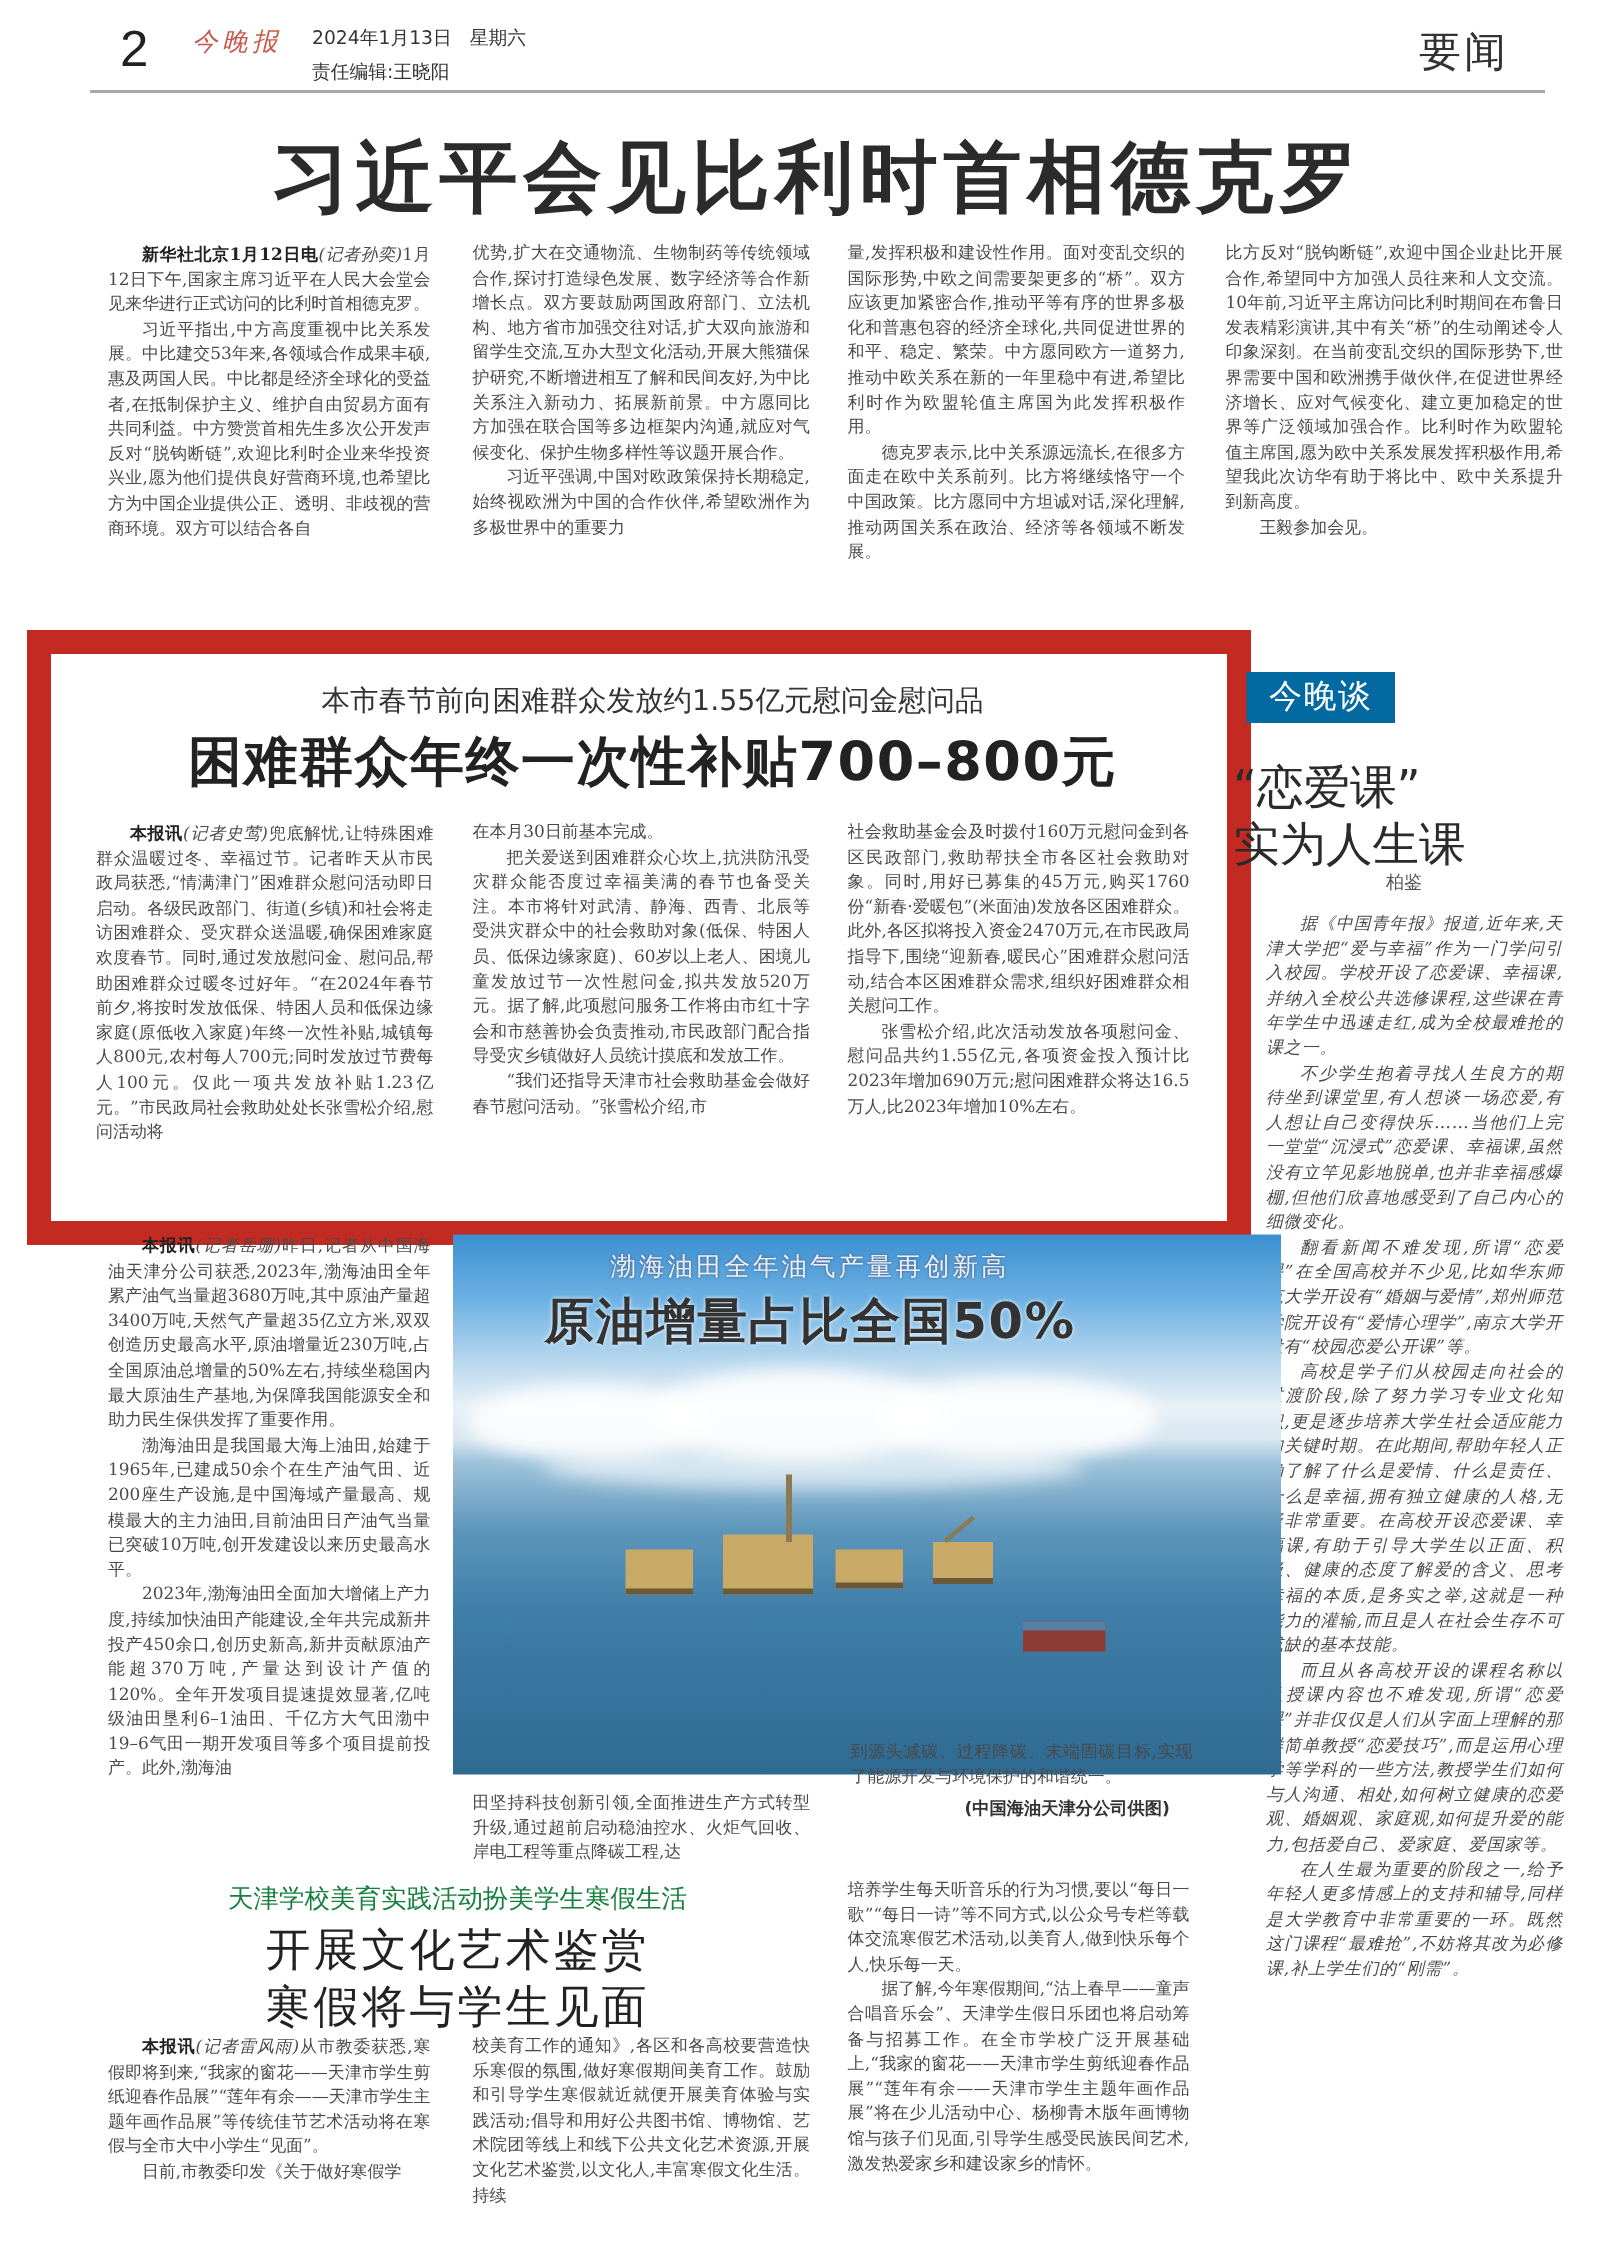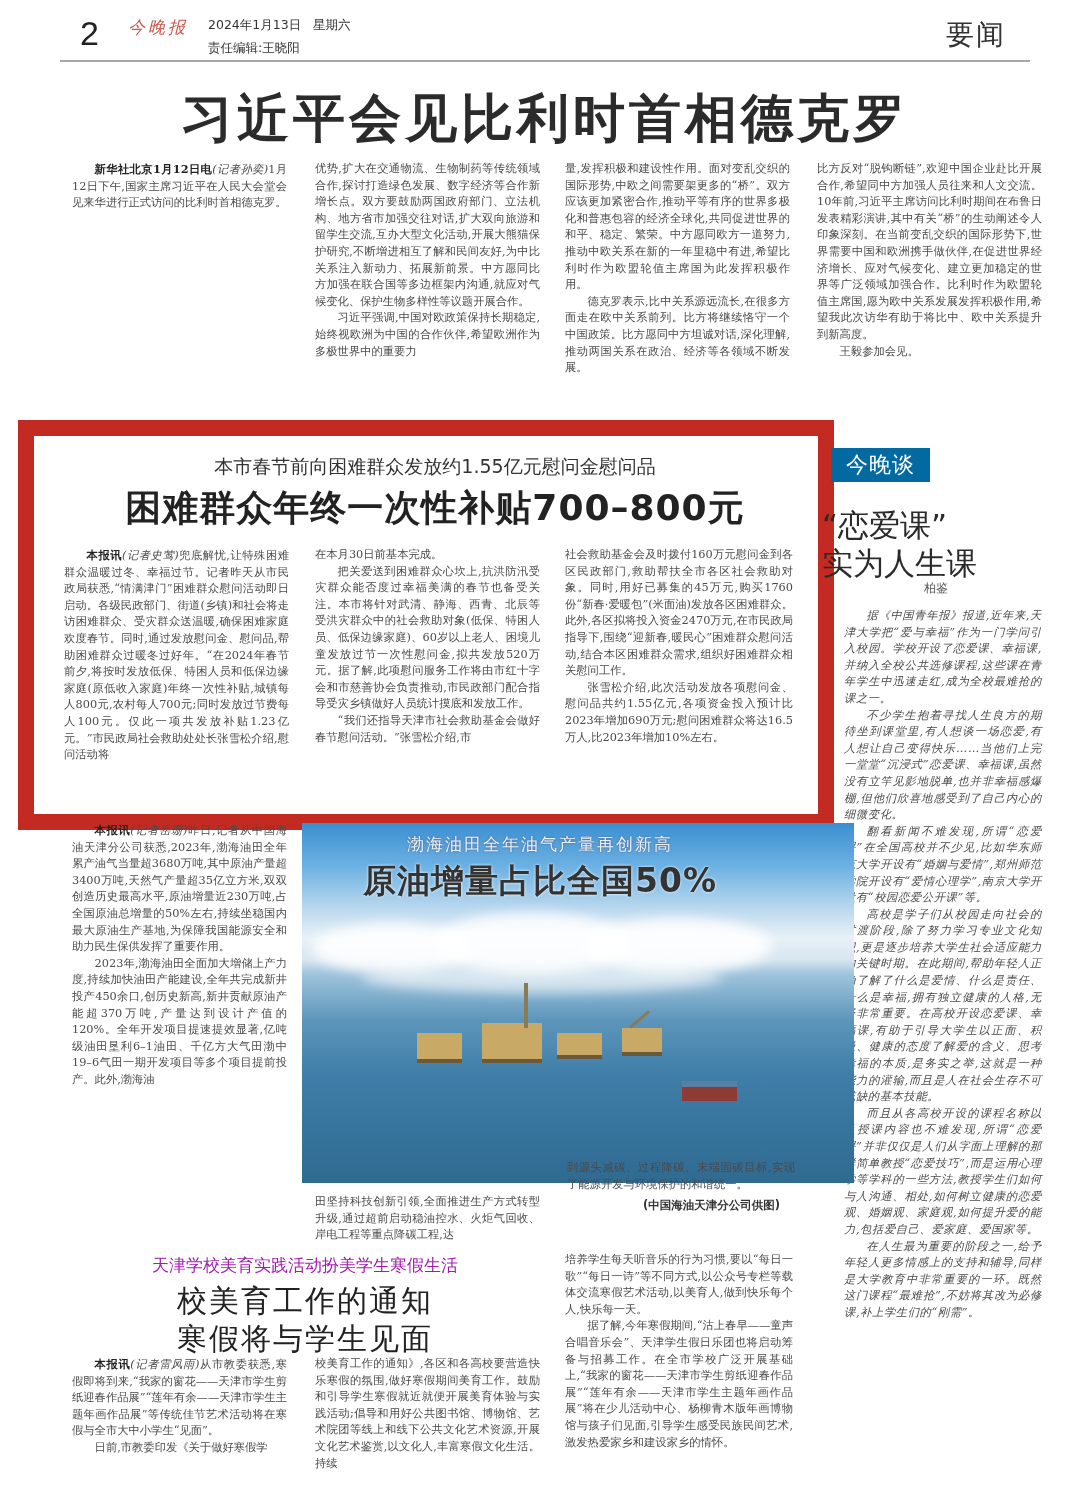--- a/index.html
+++ b/index.html
@@ -32,39 +32,40 @@
   .photo { left: 302px; top: 823px; width: 552px; height: 360px; overflow: hidden;
            background: linear-gradient(to bottom, #3b8fd0 0%, #6cb1e3 12%, #bcd9ee 24%, #e8f1f7 32%, #d7e6f0 38%, #9fc4dc 42%, #5c95ba 55%, #3f7ea8 70%, #2f6a91 100%); }
   .cloud { position: absolute; background: rgba(255,255,255,0.85); border-radius: 50%; filter: blur(6px); }
   .photo-sub { left: 0; top: 10px; width: 476px; text-align: center; font-size: 17px; color: #eaf2fa; letter-spacing: 2px; text-shadow: 0 0 2px #557; }
   .photo-title { left: 0; top: 36px; width: 476px; text-align: center; font-size: 33px; color: #333; font-weight: bold; letter-spacing: 1px; text-shadow: 0 0 3px #fff; }
   .platform { position: absolute; background: #c9a966; border-bottom: 4px solid #6b5a3a; }
   .ship { position: absolute; background: #8e3b35; border-top: 6px solid #5a7fa3; }
 
   .credit { left: 555px; top: 1198px; width: 225px; text-align: right; font-size: 11.5px; font-weight: bold; color: #333; }
 
-  .sch-sub { left: 60px; top: 1254px; width: 490px; text-align: center; font-size: 17px; color: #a21caf; }
+  .sch-sub { left: 60px; top: 1254px; width: 490px; text-align: center; font-size: 17px; color: #15803d; }
   .sch-title { left: 60px; top: 1282px; width: 490px; text-align: center; font-size: 30px; line-height: 38px; color: #222; letter-spacing: 2px; }
 </style>
 </head>
 <body>
 
 <div class="abs pagenum">2</div>
 <div class="abs logo">今晚报</div>
 <div class="abs dateline">
   <span>2024年1月13日</span>&nbsp;&nbsp;&nbsp;<span>星期六</span>
 </div>
 <div class="abs editor">责任编辑:王晓阳</div>
 <div class="abs section">要闻</div>
 <div class="abs hr-top"></div>
 
 <div class="abs headline">习近平会见比利时首相德克罗</div>
 
 <div class="col" style="left:60px; top:161px; width:215px;">
   <p class="noind"><span class="lead" style="margin-left:2em">新华社北京1月12日电</span><span class="reporter">(记者孙奕)</span><span>1月12日下午,国家主席习近平在人民大会堂会见来华进行正式访问的比利时首相德克罗。</span></p>
+  <p>习近平指出,中方高度重视中比关系发展。中比建交53年来,各领域合作成果丰硕,惠及两国人民。中比都是经济全球化的受益者,在抵制保护主义、维护自由贸易方面有共同利益。中方赞赏首相先生多次公开发声反对“脱钩断链”,欢迎比利时企业来华投资兴业,愿为他们提供良好营商环境,也希望比方为中国企业提供公正、透明、非歧视的营商环境。双方可以结合各自</p>
 </div>
 <div class="col" style="left:303px; top:161px; width:225px;">
   <p class="noind">优势,扩大在交通物流、生物制药等传统领域合作,探讨打造绿色发展、数字经济等合作新增长点。双方要鼓励两国政府部门、立法机构、地方省市加强交往对话,扩大双向旅游和留学生交流,互办大型文化活动,开展大熊猫保护研究,不断增进相互了解和民间友好,为中比关系注入新动力、拓展新前景。中方愿同比方加强在联合国等多边框架内沟通,就应对气候变化、保护生物多样性等议题开展合作。</p>
   <p>习近平强调,中国对欧政策保持长期稳定,始终视欧洲为中国的合作伙伴,希望欧洲作为多极世界中的重要力</p>
 </div>
 <div class="col" style="left:553px; top:161px; width:225px;">
   <p class="noind">量,发挥积极和建设性作用。面对变乱交织的国际形势,中欧之间需要架更多的“桥”。双方应该更加紧密合作,推动平等有序的世界多极化和普惠包容的经济全球化,共同促进世界的和平、稳定、繁荣。中方愿同欧方一道努力,推动中欧关系在新的一年里稳中有进,希望比利时作为欧盟轮值主席国为此发挥积极作用。</p>
   <p>德克罗表示,比中关系源远流长,在很多方面走在欧中关系前列。比方将继续恪守一个中国政策。比方愿同中方坦诚对话,深化理解,推动两国关系在政治、经济等各领域不断发展。</p>
 </div>
 <div class="col" style="left:805px; top:161px; width:225px;">
@@ -99,20 +100,21 @@
   <p>据《中国青年报》报道,近年来,天津大学把“爱与幸福”作为一门学问引入校园。学校开设了恋爱课、幸福课,并纳入全校公共选修课程,这些课在青年学生中迅速走红,成为全校最难抢的课之一。</p>
   <p>不少学生抱着寻找人生良方的期待坐到课堂里,有人想谈一场恋爱,有人想让自己变得快乐……当他们上完一堂堂“沉浸式”恋爱课、幸福课,虽然没有立竿见影地脱单,也并非幸福感爆棚,但他们欣喜地感受到了自己内心的细微变化。</p>
   <p>翻看新闻不难发现,所谓“恋爱课”在全国高校并不少见,比如华东师范大学开设有“婚姻与爱情”,郑州师范学院开设有“爱情心理学”,南京大学开设有“校园恋爱公开课”等。</p>
   <p>高校是学子们从校园走向社会的过渡阶段,除了努力学习专业文化知识,更是逐步培养大学生社会适应能力的关键时期。在此期间,帮助年轻人正确了解了什么是爱情、什么是责任、什么是幸福,拥有独立健康的人格,无疑非常重要。在高校开设恋爱课、幸福课,有助于引导大学生以正面、积极、健康的态度了解爱的含义、思考幸福的本质,是务实之举,这就是一种能力的灌输,而且是人在社会生存不可或缺的基本技能。</p>
   <p>而且从各高校开设的课程名称以及授课内容也不难发现,所谓“恋爱课”并非仅仅是人们从字面上理解的那样简单教授“恋爱技巧”,而是运用心理学等学科的一些方法,教授学生们如何与人沟通、相处,如何树立健康的恋爱观、婚姻观、家庭观,如何提升爱的能力,包括爱自己、爱家庭、爱国家等。</p>
   <p>在人生最为重要的阶段之一,给予年轻人更多情感上的支持和辅导,同样是大学教育中非常重要的一环。既然这门课程“最难抢”,不妨将其改为必修课,补上学生们的“刚需”。</p>
 </div>
 
 <div class="col" style="left:60px; top:822px; width:215px;">
   <p><span class="lead">本报讯</span><span class="reporter">(记者岳珊)</span><span>昨日,记者从中国海油天津分公司获悉,2023年,渤海油田全年累产油气当量超3680万吨,其中原油产量超3400万吨,天然气产量超35亿立方米,双双创造历史最高水平,原油增量近230万吨,占全国原油总增量的50%左右,持续坐稳国内最大原油生产基地,为保障我国能源安全和助力民生保供发挥了重要作用。</span></p>
+  <p>渤海油田是我国最大海上油田,始建于1965年,已建成50余个在生产油气田、近200座生产设施,是中国海域产量最高、规模最大的主力油田,目前油田日产油气当量已突破10万吨,创开发建设以来历史最高水平。</p>
   <p>2023年,渤海油田全面加大增储上产力度,持续加快油田产能建设,全年共完成新井投产450余口,创历史新高,新井贡献原油产能超370万吨,产量达到设计产值的120%。全年开发项目提速提效显著,亿吨级油田垦利6–1油田、千亿方大气田渤中19–6气田一期开发项目等多个项目提前投产。此外,渤海油</p>
 </div>
 
 <div class="abs photo">
   <div class="cloud" style="left:10px; top:100px; width:160px; height:50px;"></div>
   <div class="cloud" style="left:130px; top:90px; width:200px; height:60px;"></div>
   <div class="cloud" style="left:280px; top:95px; width:190px; height:55px;"></div>
   <div class="cloud" style="left:60px; top:140px; width:360px; height:30px; opacity:0.7;"></div>
   <div class="abs photo-sub">渤海油田全年油气产量再创新高</div>
   <div class="abs photo-title">原油增量占比全国50%</div>
@@ -128,21 +130,21 @@
 <div class="col" style="left:303px; top:1194px; width:225px;">
   <p class="noind">田坚持科技创新引领,全面推进生产方式转型升级,通过超前启动稳油控水、火炬气回收、岸电工程等重点降碳工程,达</p>
 </div>
 <div class="col" style="left:555px; top:1160px; width:228px;">
   <p class="noind">到源头减碳、过程降碳、末端固碳目标,实现了能源开发与环境保护的和谐统一。</p>
 </div>
 <div class="abs credit">(中国海油天津分公司供图)</div>
 
 <div class="abs sch-sub">天津学校美育实践活动扮美学生寒假生活</div>
 <div class="abs sch-title">
-  <div>校美育工作的通知</div>
+  <div>开展文化艺术鉴赏</div>
   <div>寒假将与学生见面</div>
 </div>
 <div class="col" style="left:60px; top:1356px; width:215px;">
   <p><span class="lead">本报讯</span><span class="reporter">(记者雷风雨)</span><span>从市教委获悉,寒假即将到来,“我家的窗花——天津市学生剪纸迎春作品展”“莲年有余——天津市学生主题年画作品展”等传统佳节艺术活动将在寒假与全市大中小学生“见面”。</span></p>
   <p>日前,市教委印发《关于做好寒假学</p>
 </div>
 <div class="col" style="left:303px; top:1356px; width:225px;">
   <p class="noind">校美育工作的通知》,各区和各高校要营造快乐寒假的氛围,做好寒假期间美育工作。鼓励和引导学生寒假就近就便开展美育体验与实践活动;倡导和用好公共图书馆、博物馆、艺术院团等线上和线下公共文化艺术资源,开展文化艺术鉴赏,以文化人,丰富寒假文化生活。持续</p>
 </div>
 <div class="col" style="left:553px; top:1252px; width:228px;">

